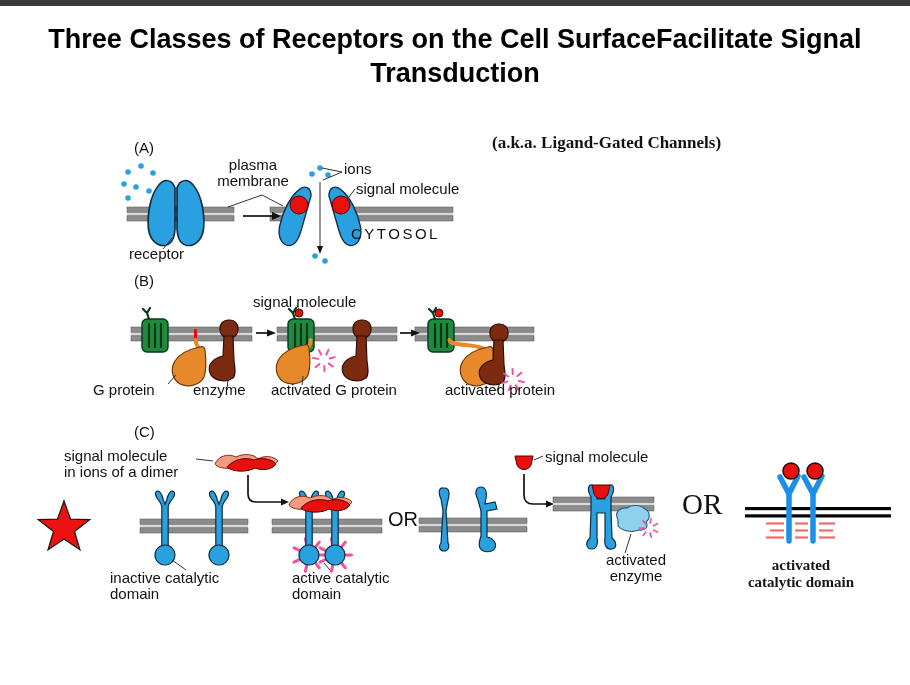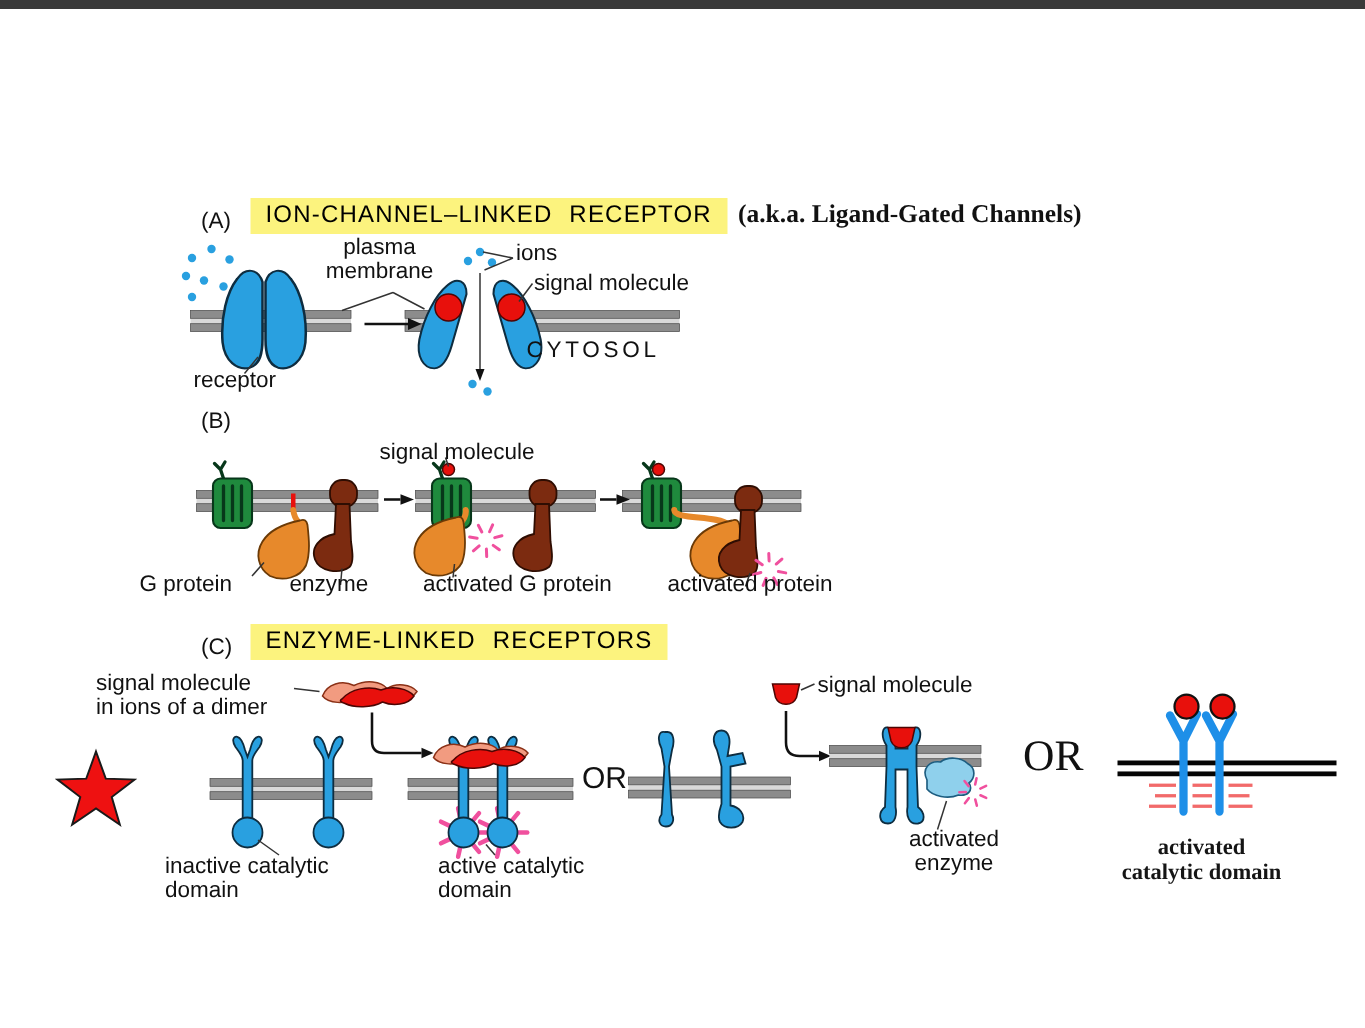--- a/index.html
+++ b/index.html
@@ -267,42 +267,41 @@
           <line class="rdash" x1="795" y1="537.5" x2="808" y2="537.5"></line>
           <line class="rdash" x1="819" y1="537.5" x2="835" y2="537.5"></line>
         <path class="ybar" d="M789,541 L789,494 M789,494 L780,477 M789,494 L798,476"></path>
         <path class="ybar" d="M813,541 L813,494 M813,494 L804,477 M813,494 L822,476"></path>
         <circle class="red" cx="791" cy="471" r="8" style="stroke:#111;stroke-width:1.5"></circle>
         <circle class="red" cx="815" cy="471" r="8" style="stroke:#111;stroke-width:1.5"></circle>
       </g>
     </g>
   </svg>
 
+  <h1 class="title"><span>Three Classes of Receptors on the Cell Surface</span><span>Facilitate Signal Transduction</span></h1>
 
   <div class="tag" style="left:134px;top:139px">(A)</div>
-  <div class="hl" style="left:167px;top:132px">ION-CHANNEL–LINKED RECEPTOR</div>
   <div class="lbl ctr" style="left:203px;top:157px;width:100px">
       <span>plasma</span>
       <span>membrane</span>
     </div>
   <div class="lbl serif b" style="left:492px;top:135px;font-size:17px">(a.k.a. Ligand-Gated Channels)</div>
   <div class="lbl" style="left:344px;top:161px">ions</div>
   <div class="lbl" style="left:356px;top:181px">signal molecule</div>
   <div class="lbl" style="left:351px;top:226px;letter-spacing:2.5px">CYTOSOL</div>
   <div class="lbl" style="left:129px;top:246px">receptor</div>
 
   <div class="tag" style="left:134px;top:272px">(B)</div>
   <div class="lbl" style="left:253px;top:294px">signal molecule</div>
   <div class="lbl" style="left:93px;top:382px">G protein</div>
   <div class="lbl" style="left:193px;top:382px">enzyme</div>
-  <div class="lbl" style="left:282px;top:382px">activated G protein</div>
+  <div class="lbl" style="left:271px;top:382px">activated G protein</div>
   <div class="lbl" style="left:445px;top:382px">activated protein</div>
 
   <div class="tag" style="left:134px;top:423px">(C)</div>
-  <div class="hl" style="left:167px;top:416px">ENZYME-LINKED RECEPTORS</div>
   <div class="lbl" style="left:64px;top:448px">
       <span>signal molecule</span>
       <span>in ions of a dimer</span>
     </div>
   <div class="lbl" style="left:110px;top:570px">
       <span>inactive catalytic</span>
       <span>domain</span>
     </div>
   <div class="lbl" style="left:292px;top:570px">
       <span>active catalytic</span>

